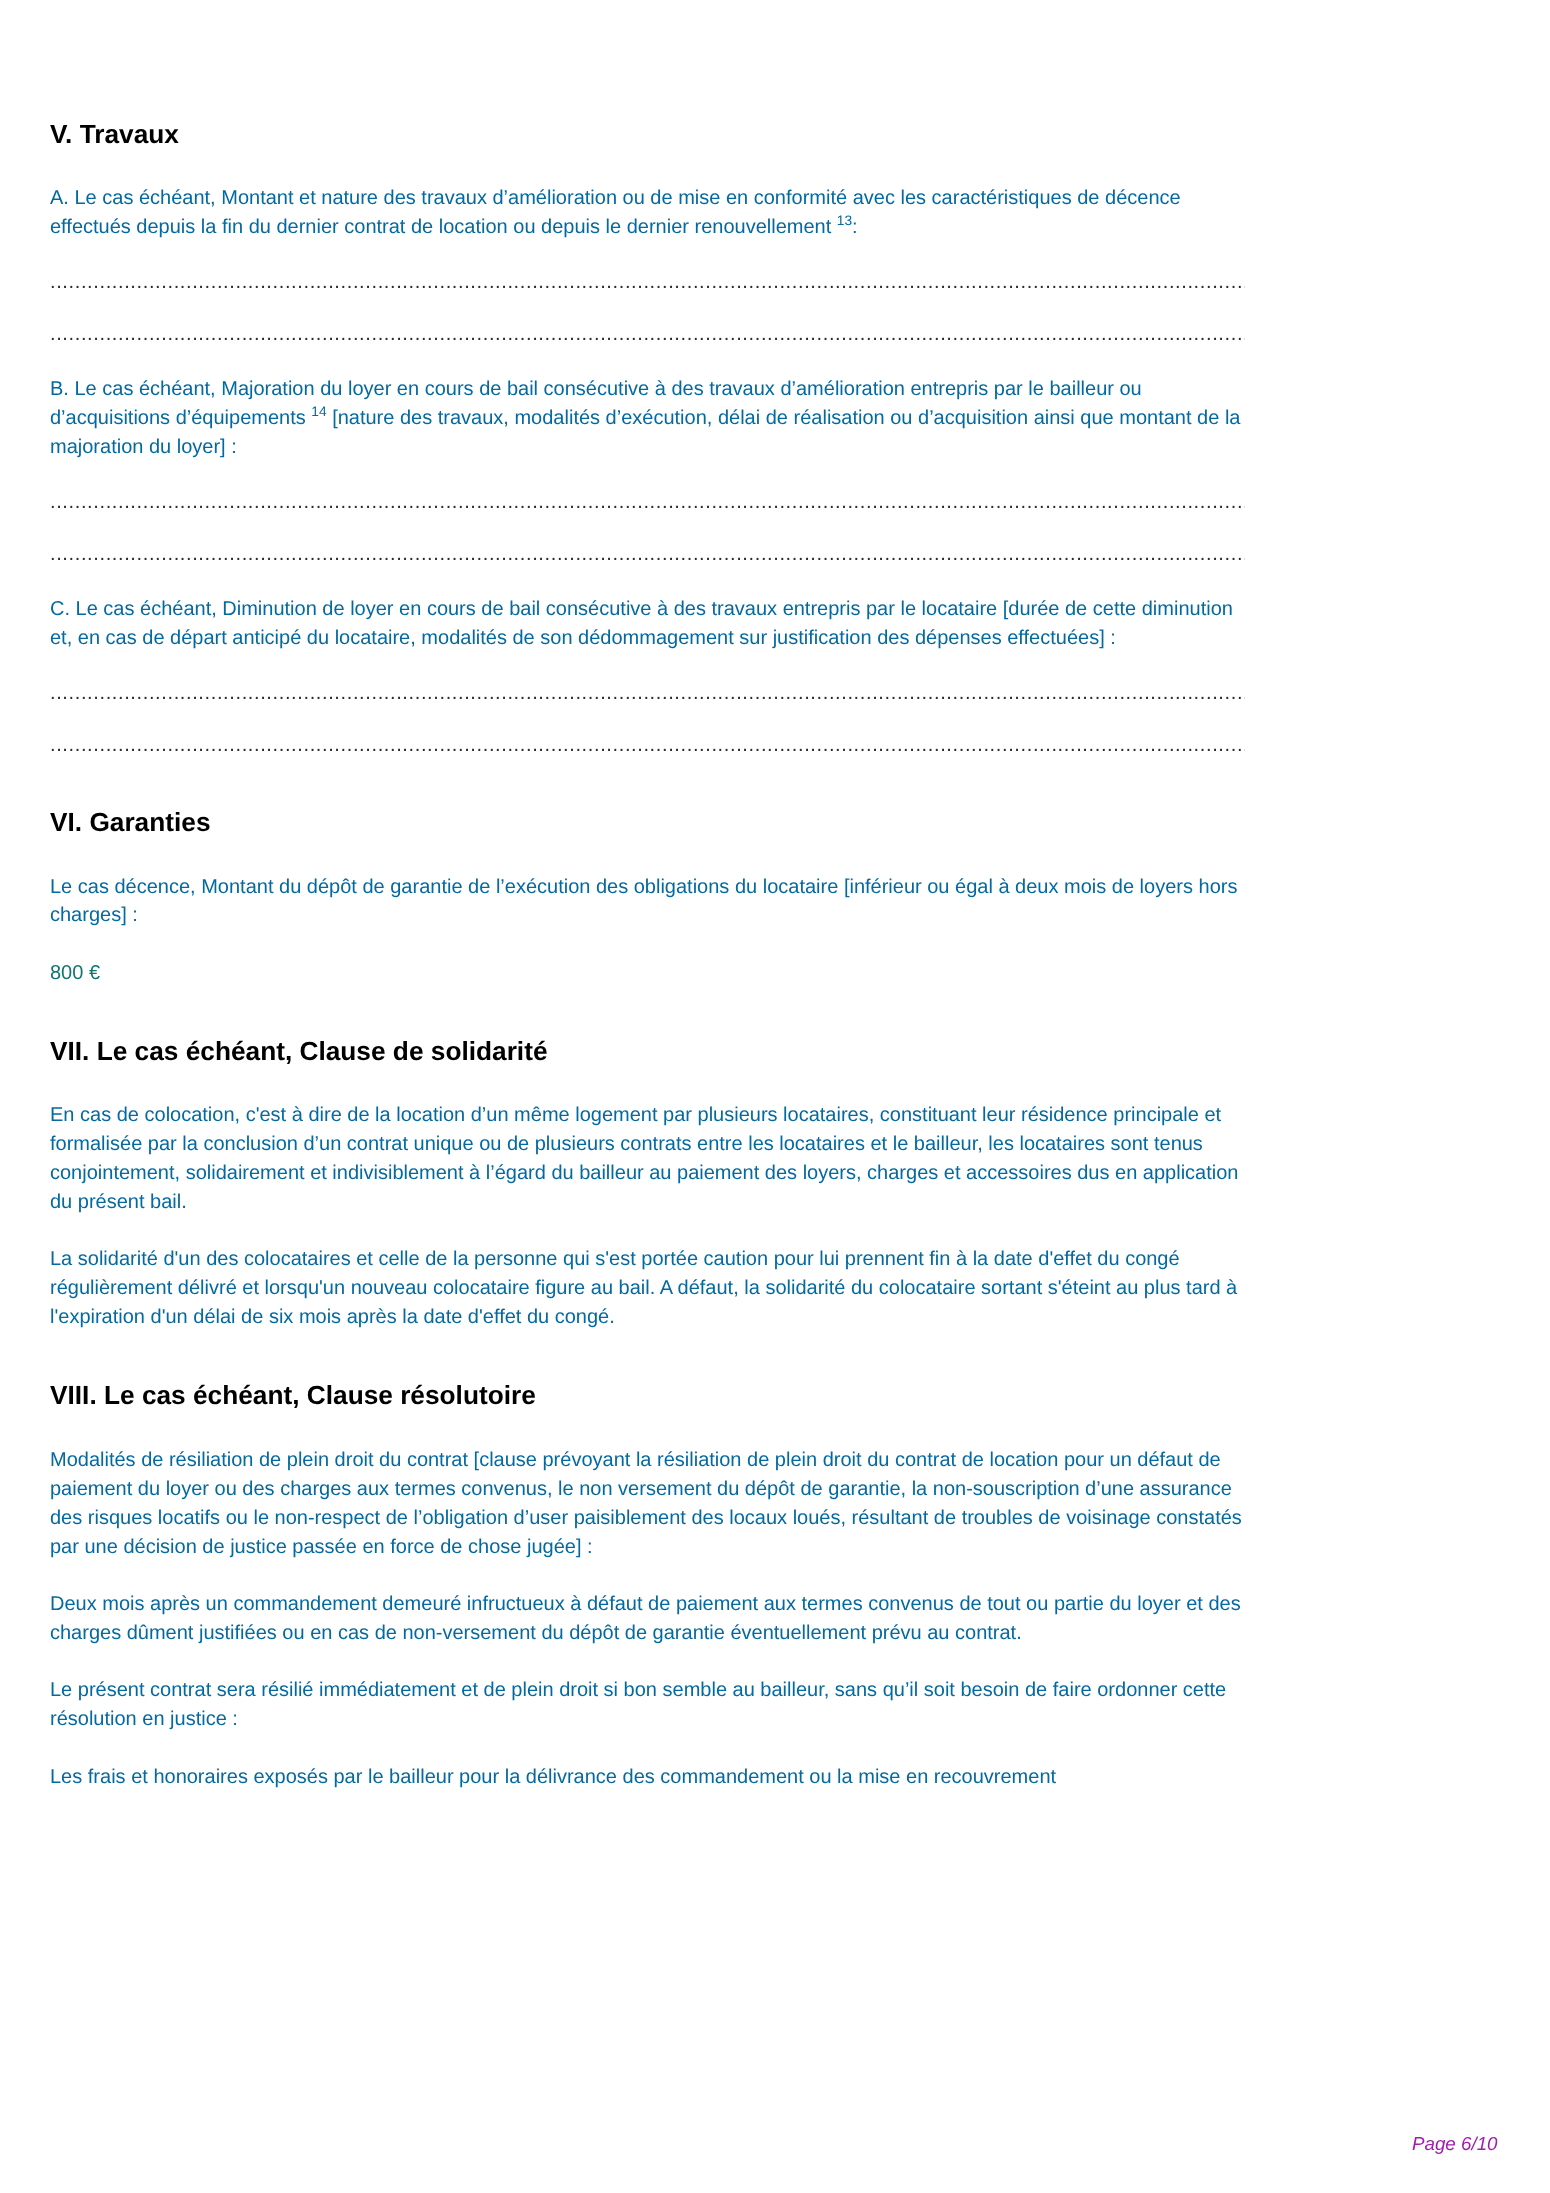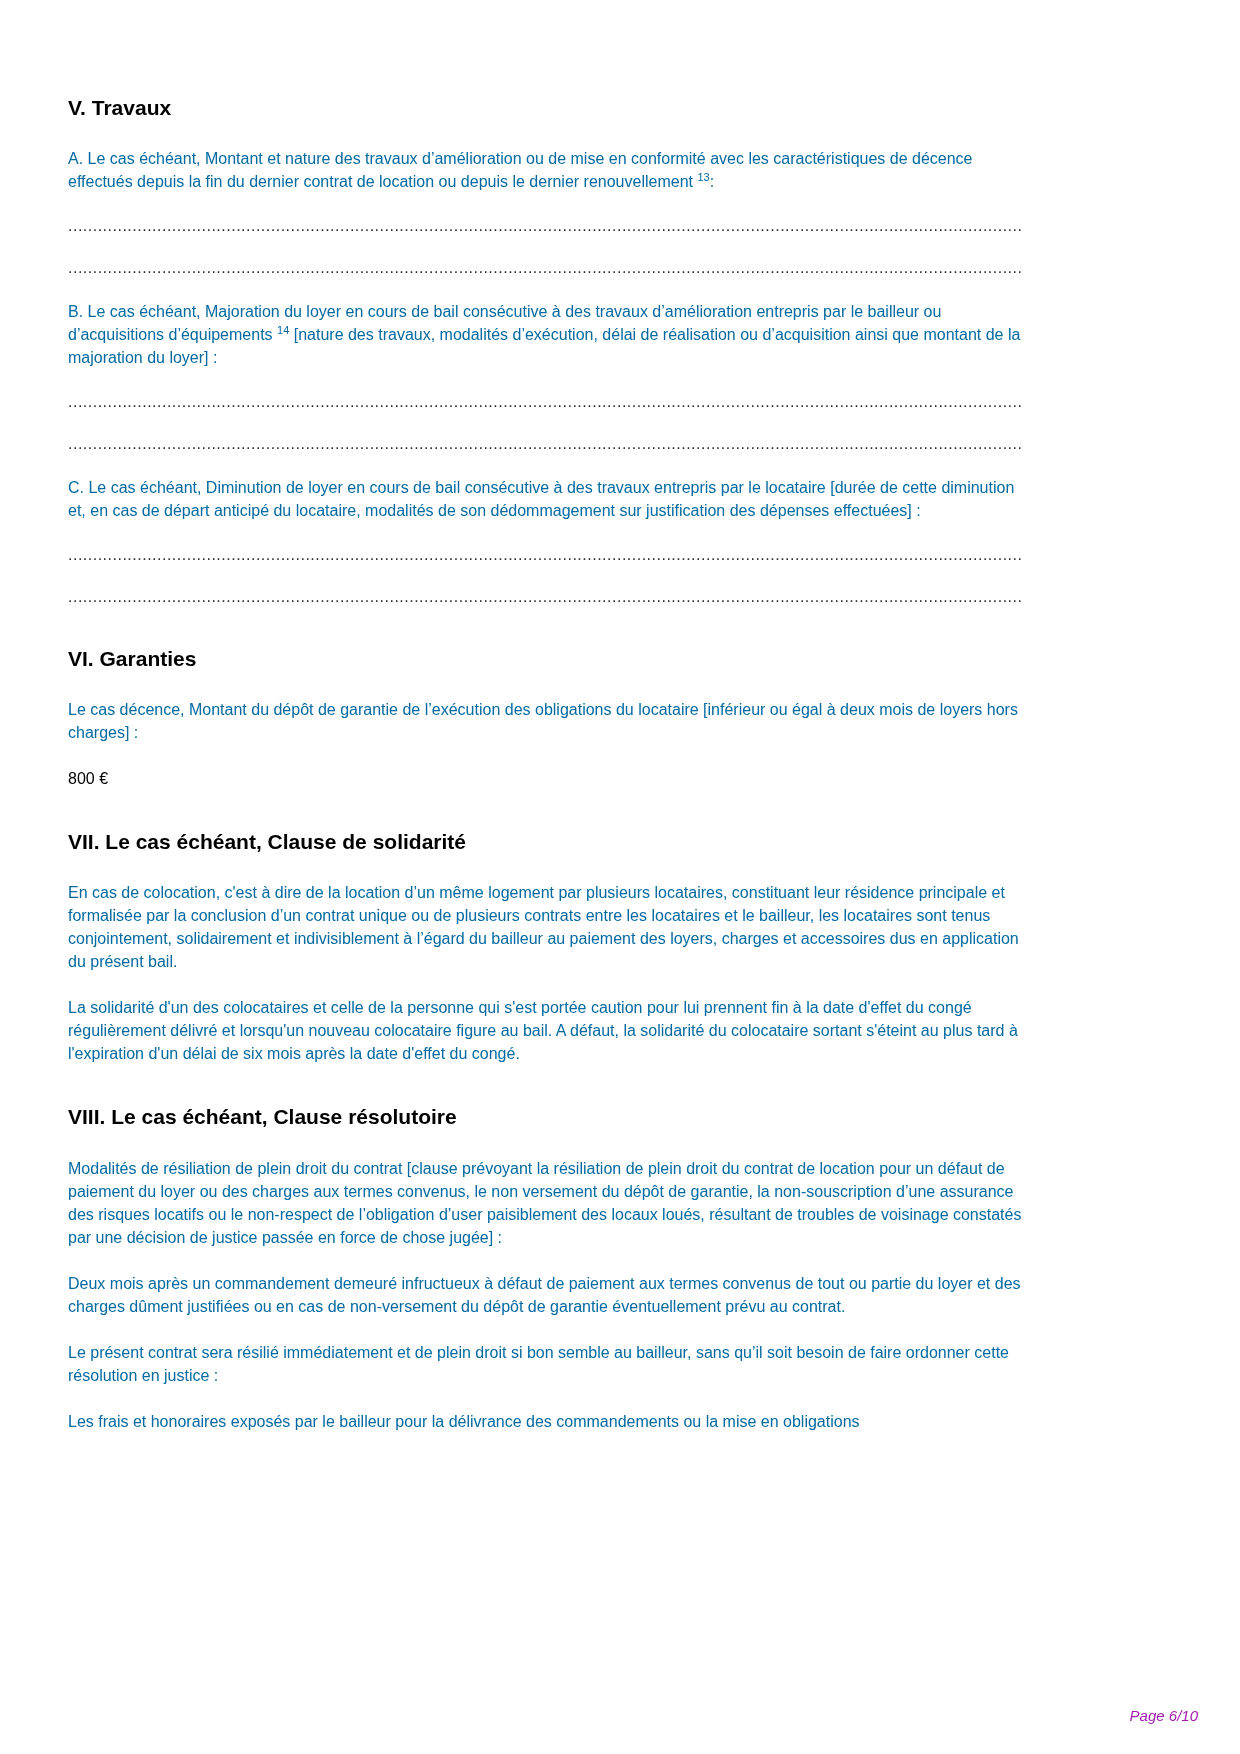--- a/index.html
+++ b/index.html
@@ -8,21 +8,21 @@
     padding: 0;
     background: #ffffff;
   }
   .page {
     position: relative;
     width: 1240px;
     height: 1754px;
     margin: 0 auto;
     background: #ffffff;
     box-sizing: border-box;
-    padding: 96px 68px 0 68px;
+    padding: 96px 68px 0 40px;
     font-family: "Liberation Sans", "DejaVu Sans", sans-serif;
     color: #333333;
     overflow: hidden;
   }
   .content {
     width: 956px;
   }
   h1.section-heading {
     font-size: 21px;
     line-height: 1.15;
@@ -36,21 +36,21 @@
   p.body-text {
     font-size: 16px;
     line-height: 23px;
     margin: 0 0 23px 0;
     color: #0369a1;
   }
   p.amount {
     font-size: 16px;
     line-height: 23px;
     margin: 0 0 14px 0;
-    color: #000000;
+    color: #0f766e;
   }
   .dotted-line {
     font-size: 16px;
     line-height: 20px;
     margin: 0 0 22px 0;
     color: #2c2c2c;
     letter-spacing: 0.5px;
     white-space: nowrap;
     overflow: hidden;
     width: 956px;
@@ -107,18 +107,18 @@
 
     <h1 class="section-heading">VIII. Le cas échéant, Clause résolutoire</h1>
 
     <p class="body-text">Modalités de résiliation de plein droit du contrat [clause prévoyant la résiliation de plein droit du contrat de location pour un défaut de paiement du loyer ou des charges aux termes convenus, le non versement du dépôt de garantie, la non-souscription d’une assurance des risques locatifs ou le non-respect de l’obligation d’user paisiblement des locaux loués, résultant de troubles de voisinage constatés par une décision de justice passée en force de chose jugée] :</p>
 
     <p class="body-text">Deux mois après un commandement demeuré infructueux à défaut de paiement aux termes convenus de tout ou partie du loyer et des charges dûment justifiées ou en cas de non-versement du dépôt de garantie éventuellement prévu au contrat.</p>
 
     <p class="body-text">Le présent contrat sera résilié immédiatement et de plein droit si bon semble au bailleur, sans qu’il soit besoin de faire ordonner cette résolution en justice :</p>
 
 
-    <p class="body-text">Les frais et honoraires exposés par le bailleur pour la délivrance des commandements ou la mise en obligations</p>
+    <p class="body-text">Les frais et honoraires exposés par le bailleur pour la délivrance des commandement ou la mise en recouvrement</p>
 
   </div>
 
   <div class="page-footer">Page 6/10</div>
 </div>
 
 </body></html>

